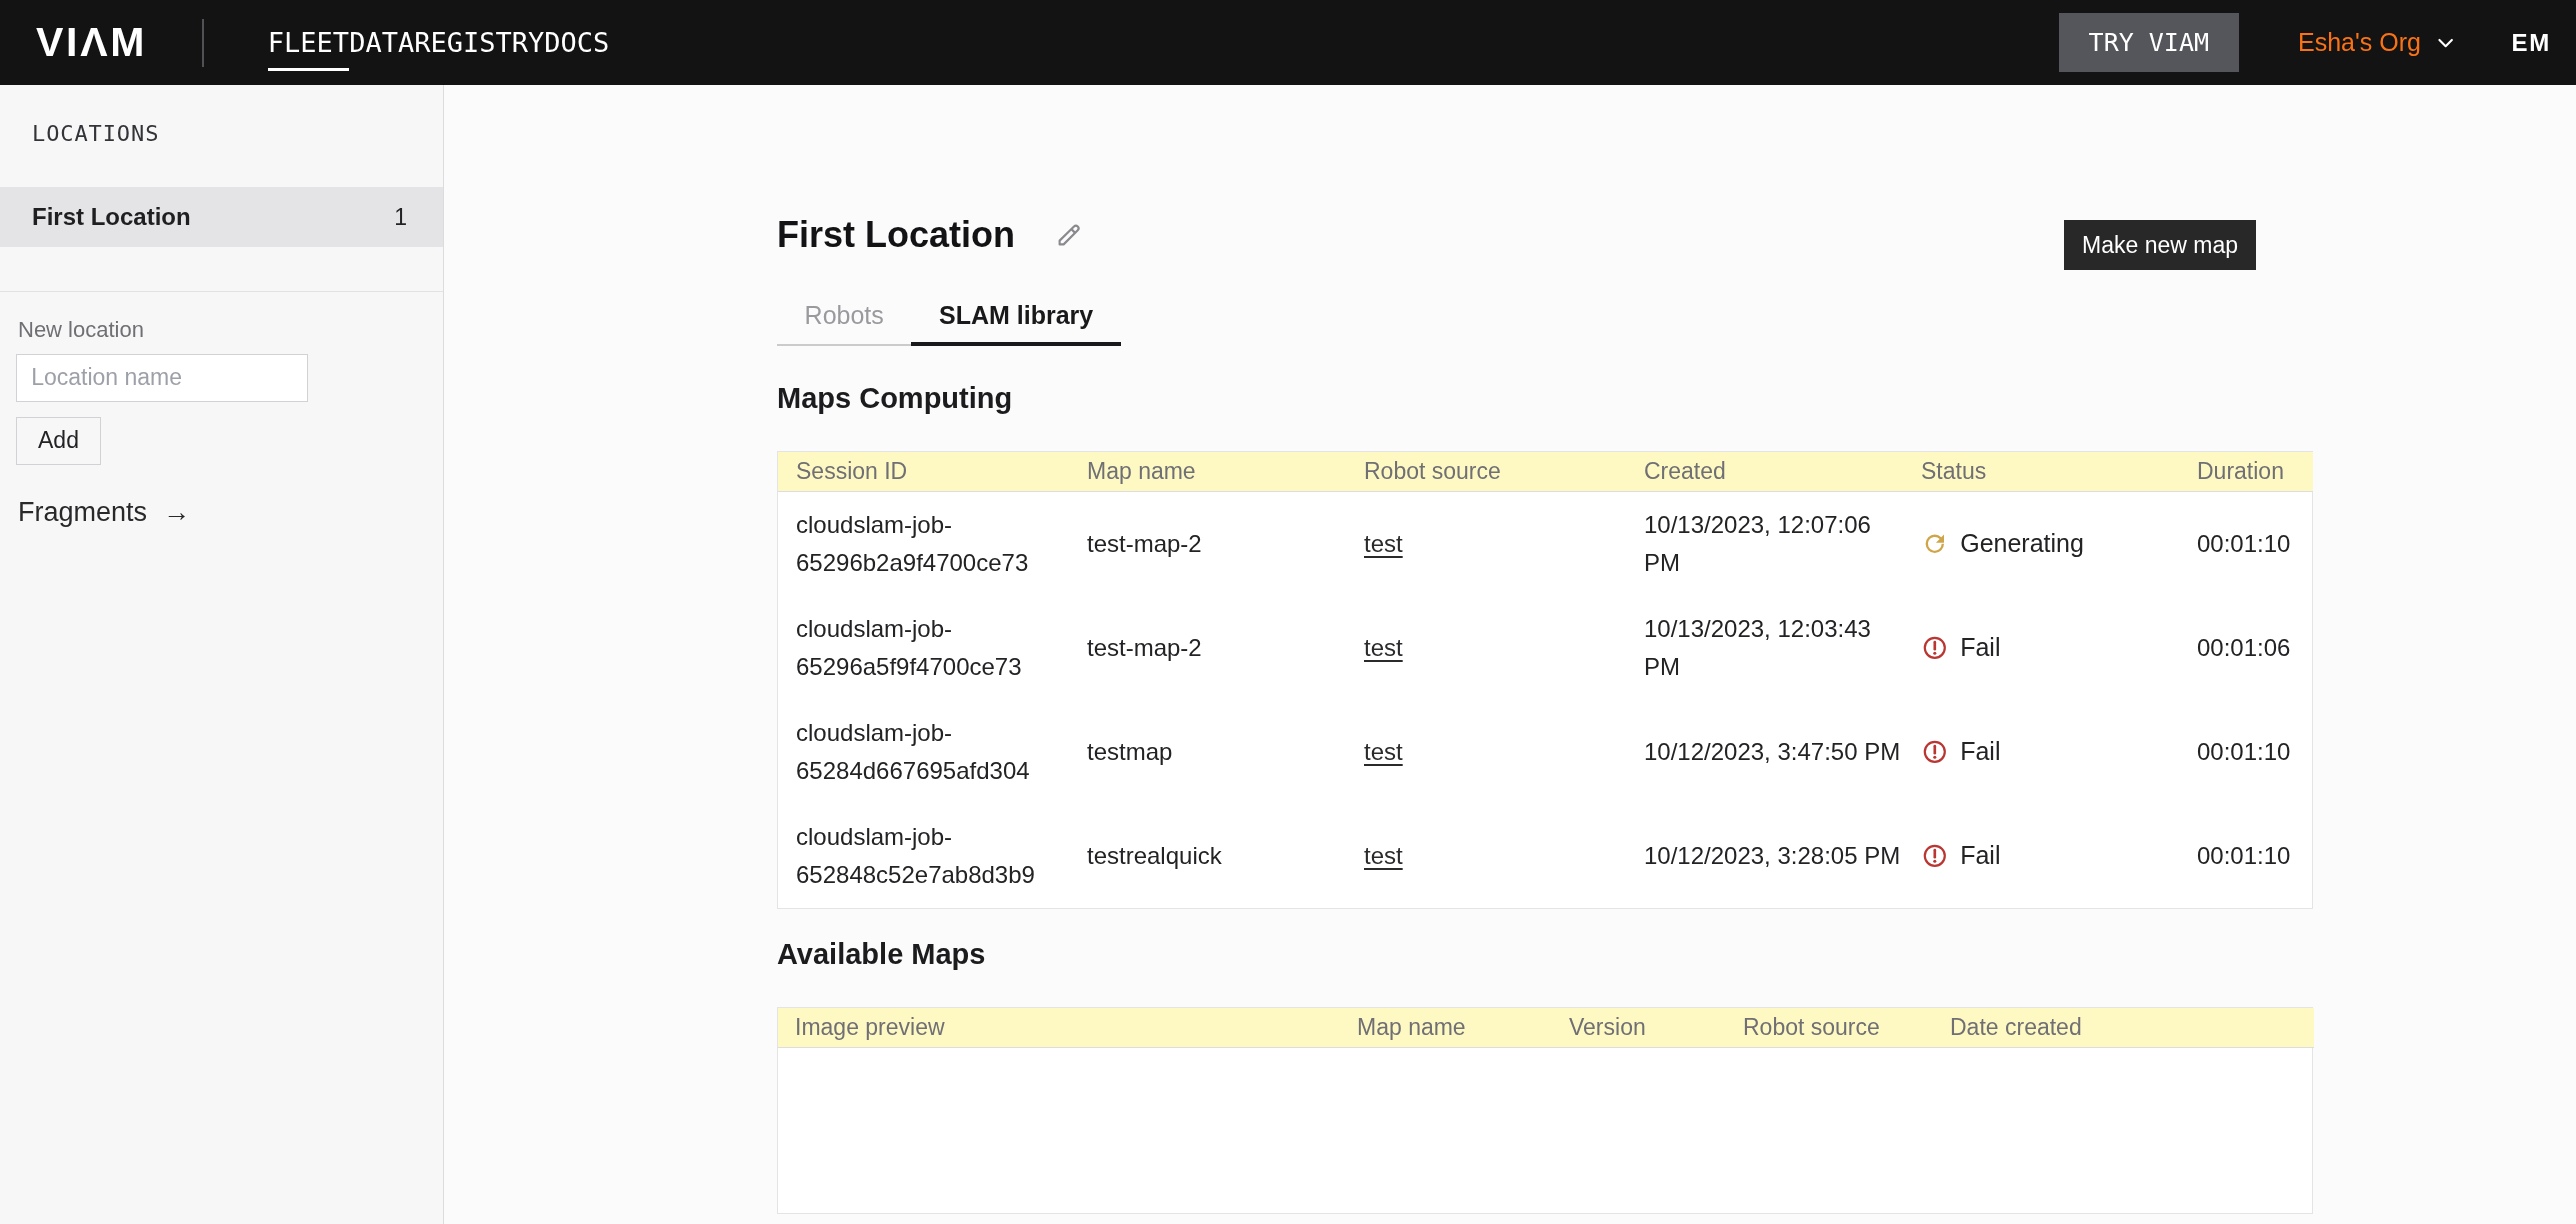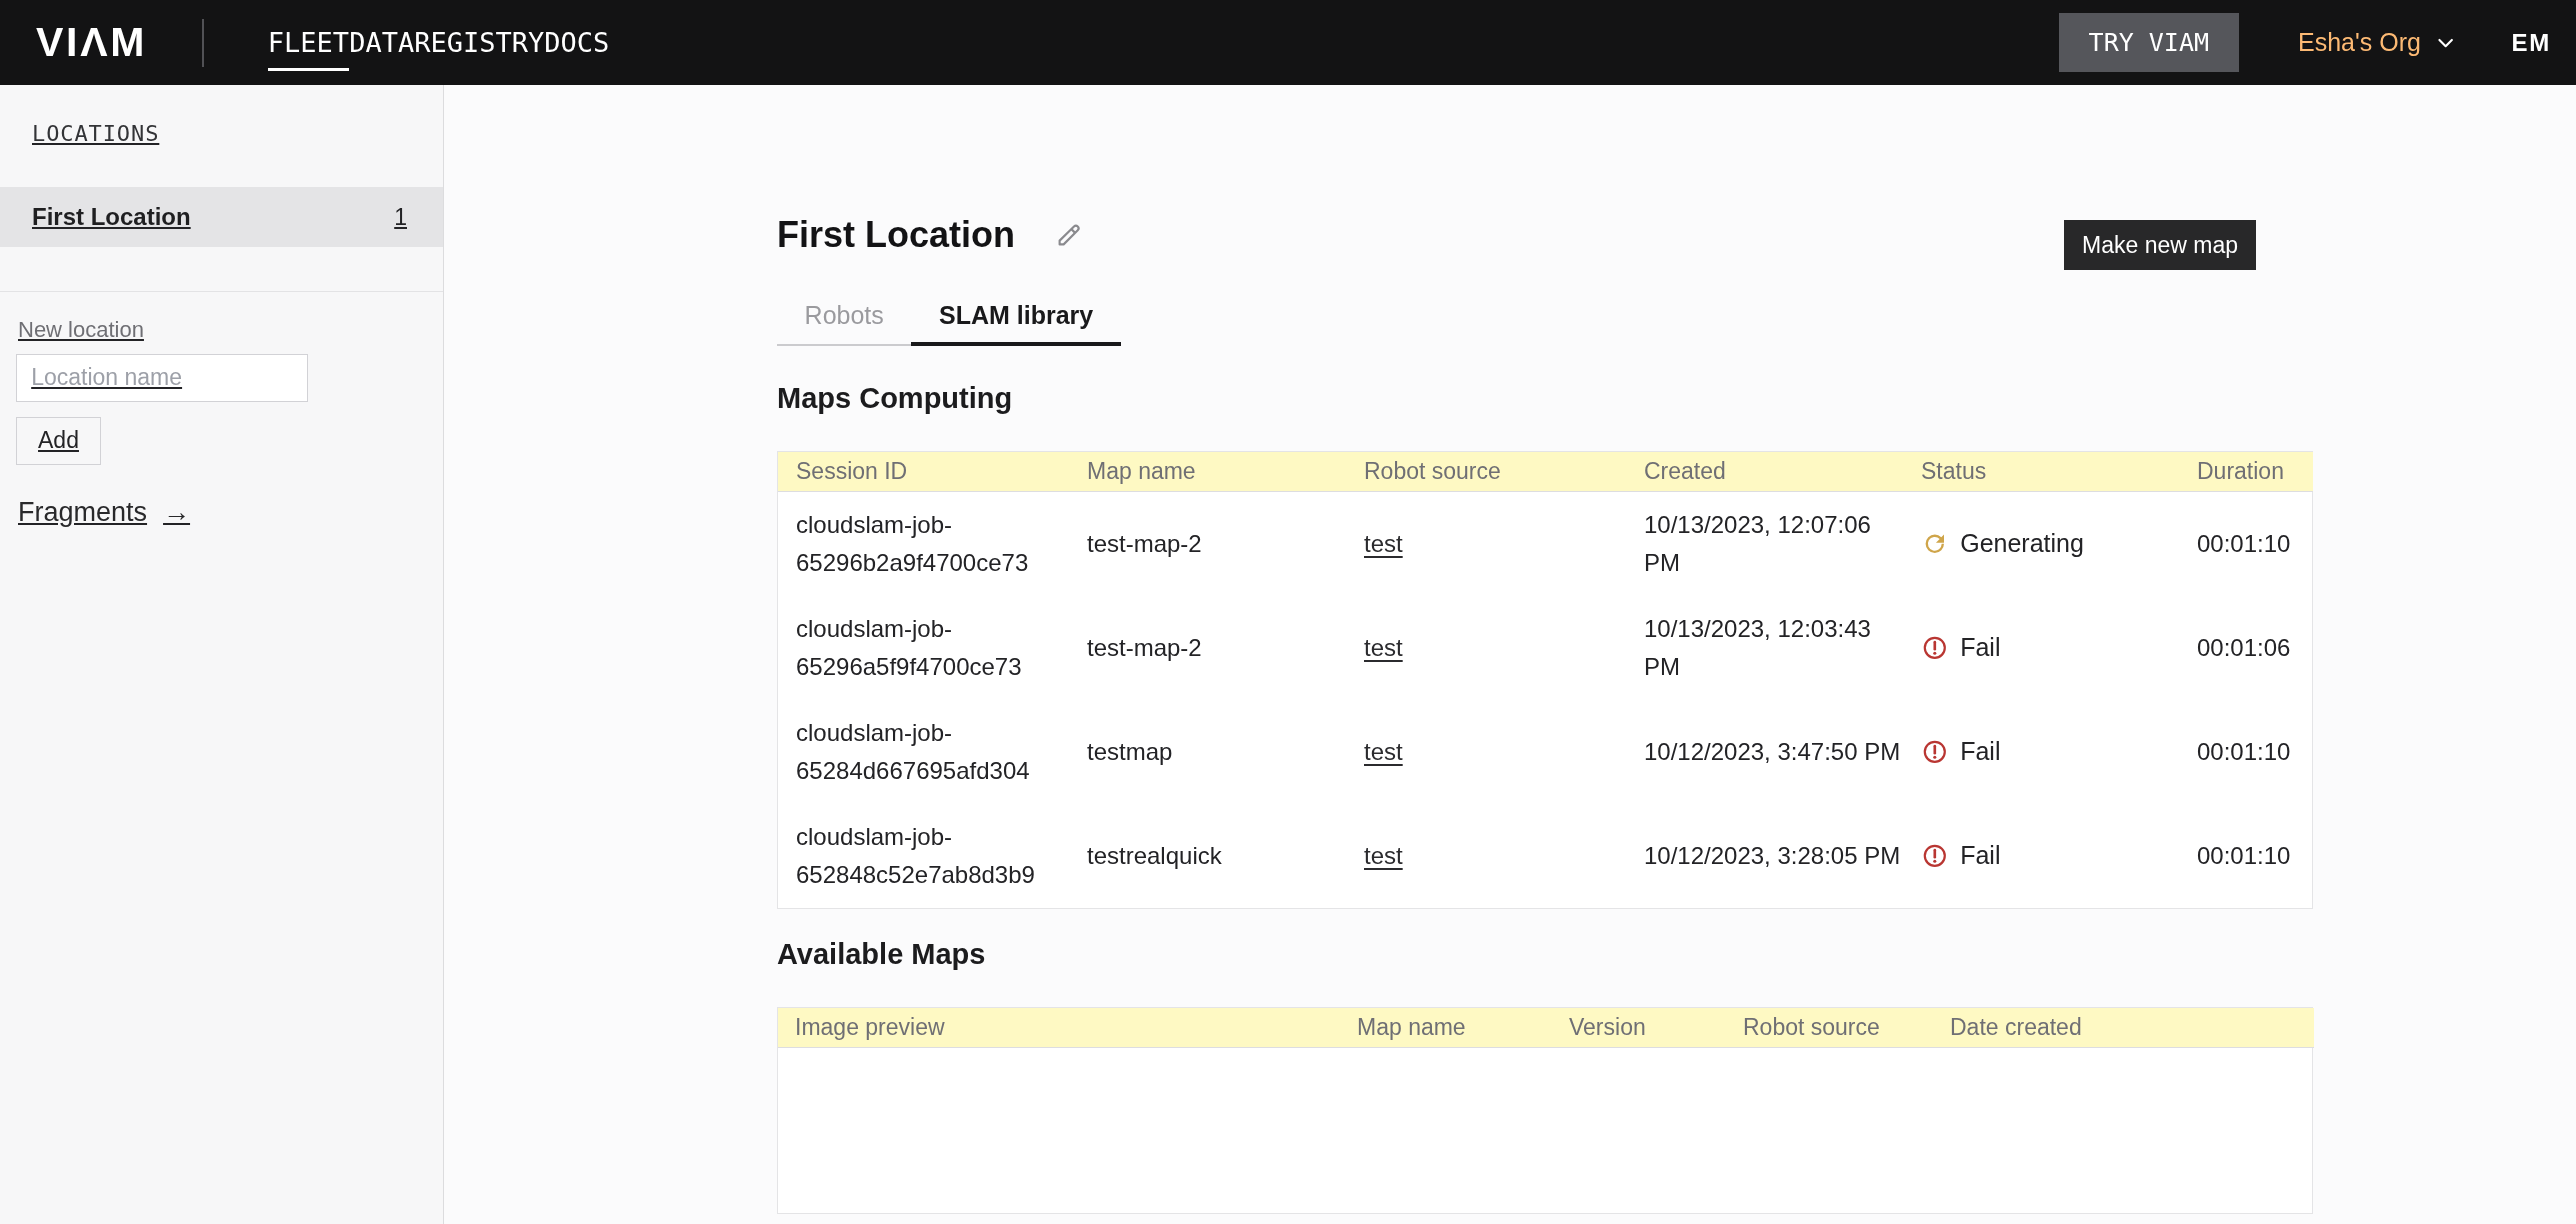--- a/index.html
+++ b/index.html
@@ -8,26 +8,26 @@
 
   
   .topnav { position:absolute; top:0; left:0; right:0; height:85px; background:#131314; display:flex; align-items:center; z-index:5; }
   .logo { margin-left:36px; font-size:41px; font-weight:bold; letter-spacing:2.7px; color:#fff; cursor:pointer; }
   .nav-sep { width:1.8px; height:48px; background:#515155; margin-left:55px; }
   .nav-links { display:flex; margin-left:64px; }
   .nav-link { position:relative; font-family:"DejaVu Sans Mono",monospace; font-size:27px; color:#fff; text-decoration:none; padding:26px 0; }
   .nav-link.active::after { content:""; position:absolute; left:0; right:0; bottom:13.3px; height:2.7px; background:#fff; }
   .nav-right { margin-left:auto; display:flex; align-items:center; }
   .try-btn { height:59px; padding:0 30px; background:#55565b; color:#fff; border:none; font-family:"DejaVu Sans Mono",monospace; font-size:25px; margin-right:59px; cursor:pointer; }
-  .org-switch { display:flex; align-items:center; gap:14.2px; color:#fdba74; font-size:25px; margin-right:55px; cursor:pointer; }
+  .org-switch { display:flex; align-items:center; gap:14.2px; color:#f97316; font-size:25px; margin-right:55px; cursor:pointer; }
   .org-switch svg { width:21.3px; height:21.3px; }
   .avatar { color:#fff; font-size:24px; font-weight:bold; letter-spacing:1.8px; margin-right:25px; cursor:pointer; }
 
   
-  .sidebar { position:absolute; top:85px; left:0; width:444px; bottom:0; background:#f7f7f8; border-right:0.9px solid #dcdcde;text-decoration:underline; }
+  .sidebar { position:absolute; top:85px; left:0; width:444px; bottom:0; background:#f7f7f8; border-right:0.9px solid #dcdcde; }
   .side-heading { margin:36px 0 0 32px; font-family:"DejaVu Sans Mono",monospace; font-size:22px; color:#333437; letter-spacing:0.9px; }
   .loc-row { margin-top:41px; height:60px; display:flex; align-items:center; padding:0 36px 0 32px; cursor:pointer; }
   .loc-row.selected { background:#e4e4e6; }
   .loc-name { font-size:24px; font-weight:bold; color:#1f1f21; }
   .loc-count { margin-left:auto; font-size:23px; color:#232326; }
   .side-divider { height:0.9px; background:#e3e3e5; margin-top:44px; }
   .new-loc-label { margin:25px 0 0 18px; font-size:22px; color:#6f6f74; }
   .new-loc-row { display:flex; margin:10.7px 0 0 16px; gap:15px;flex-direction:column; }
   .loc-input { width:292px; height:48px; border:0.9px solid #d2d2d6; background:#fff; padding:0 14.2px; font-size:23px; font-family:"Liberation Sans",sans-serif; color:#232326; }
   .loc-input::placeholder { color:#9da0a8; }

